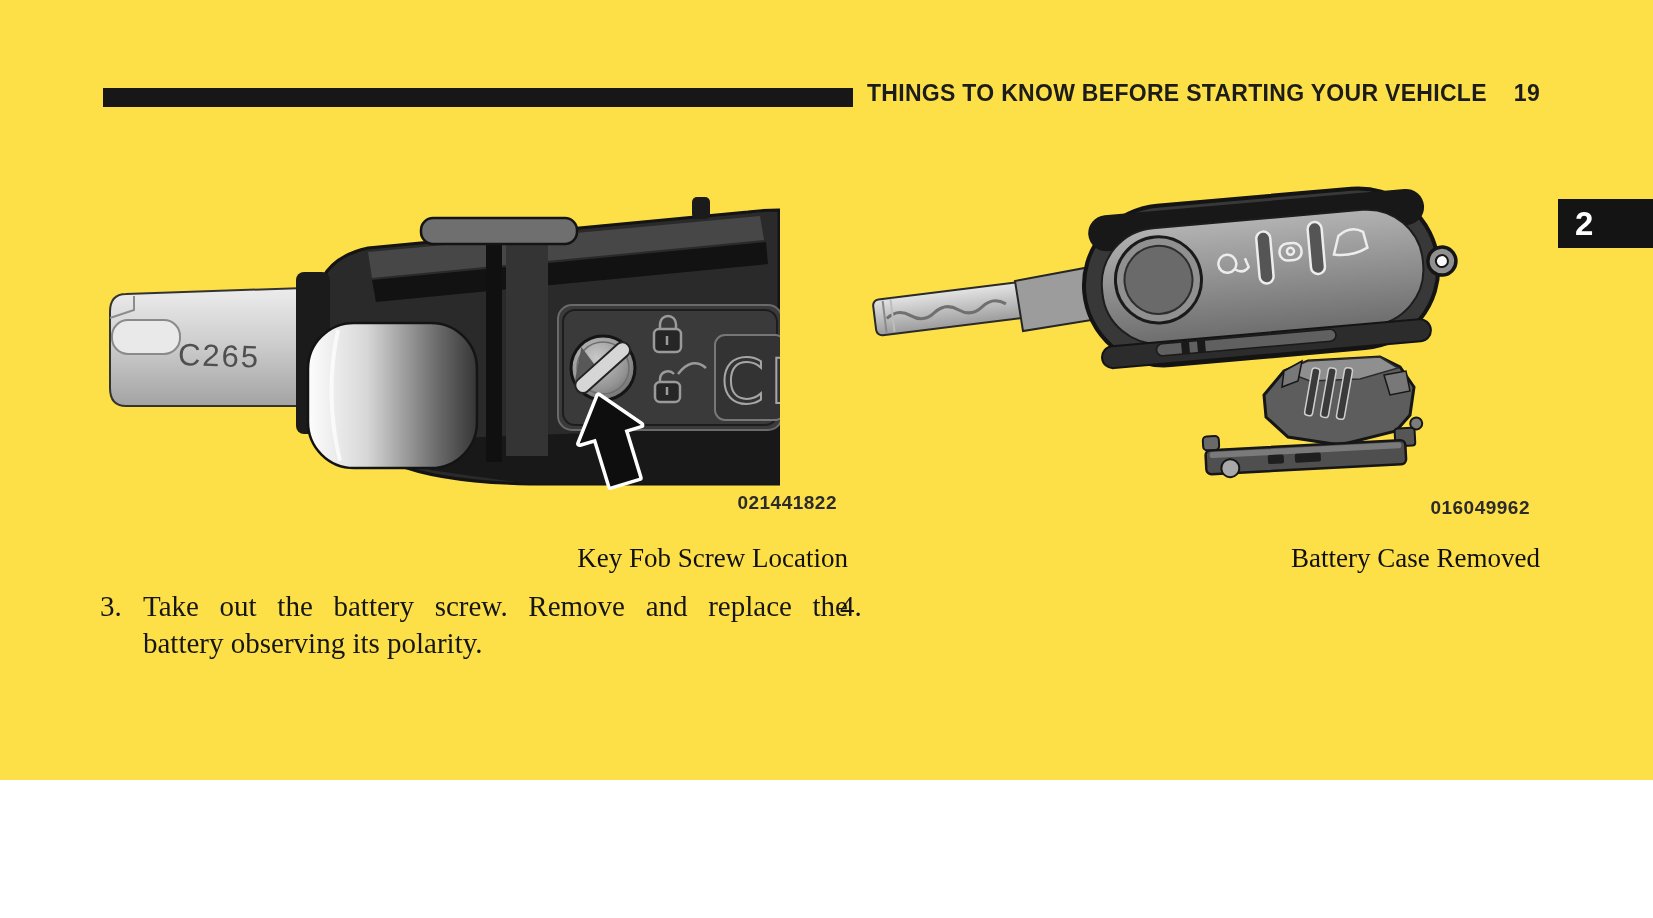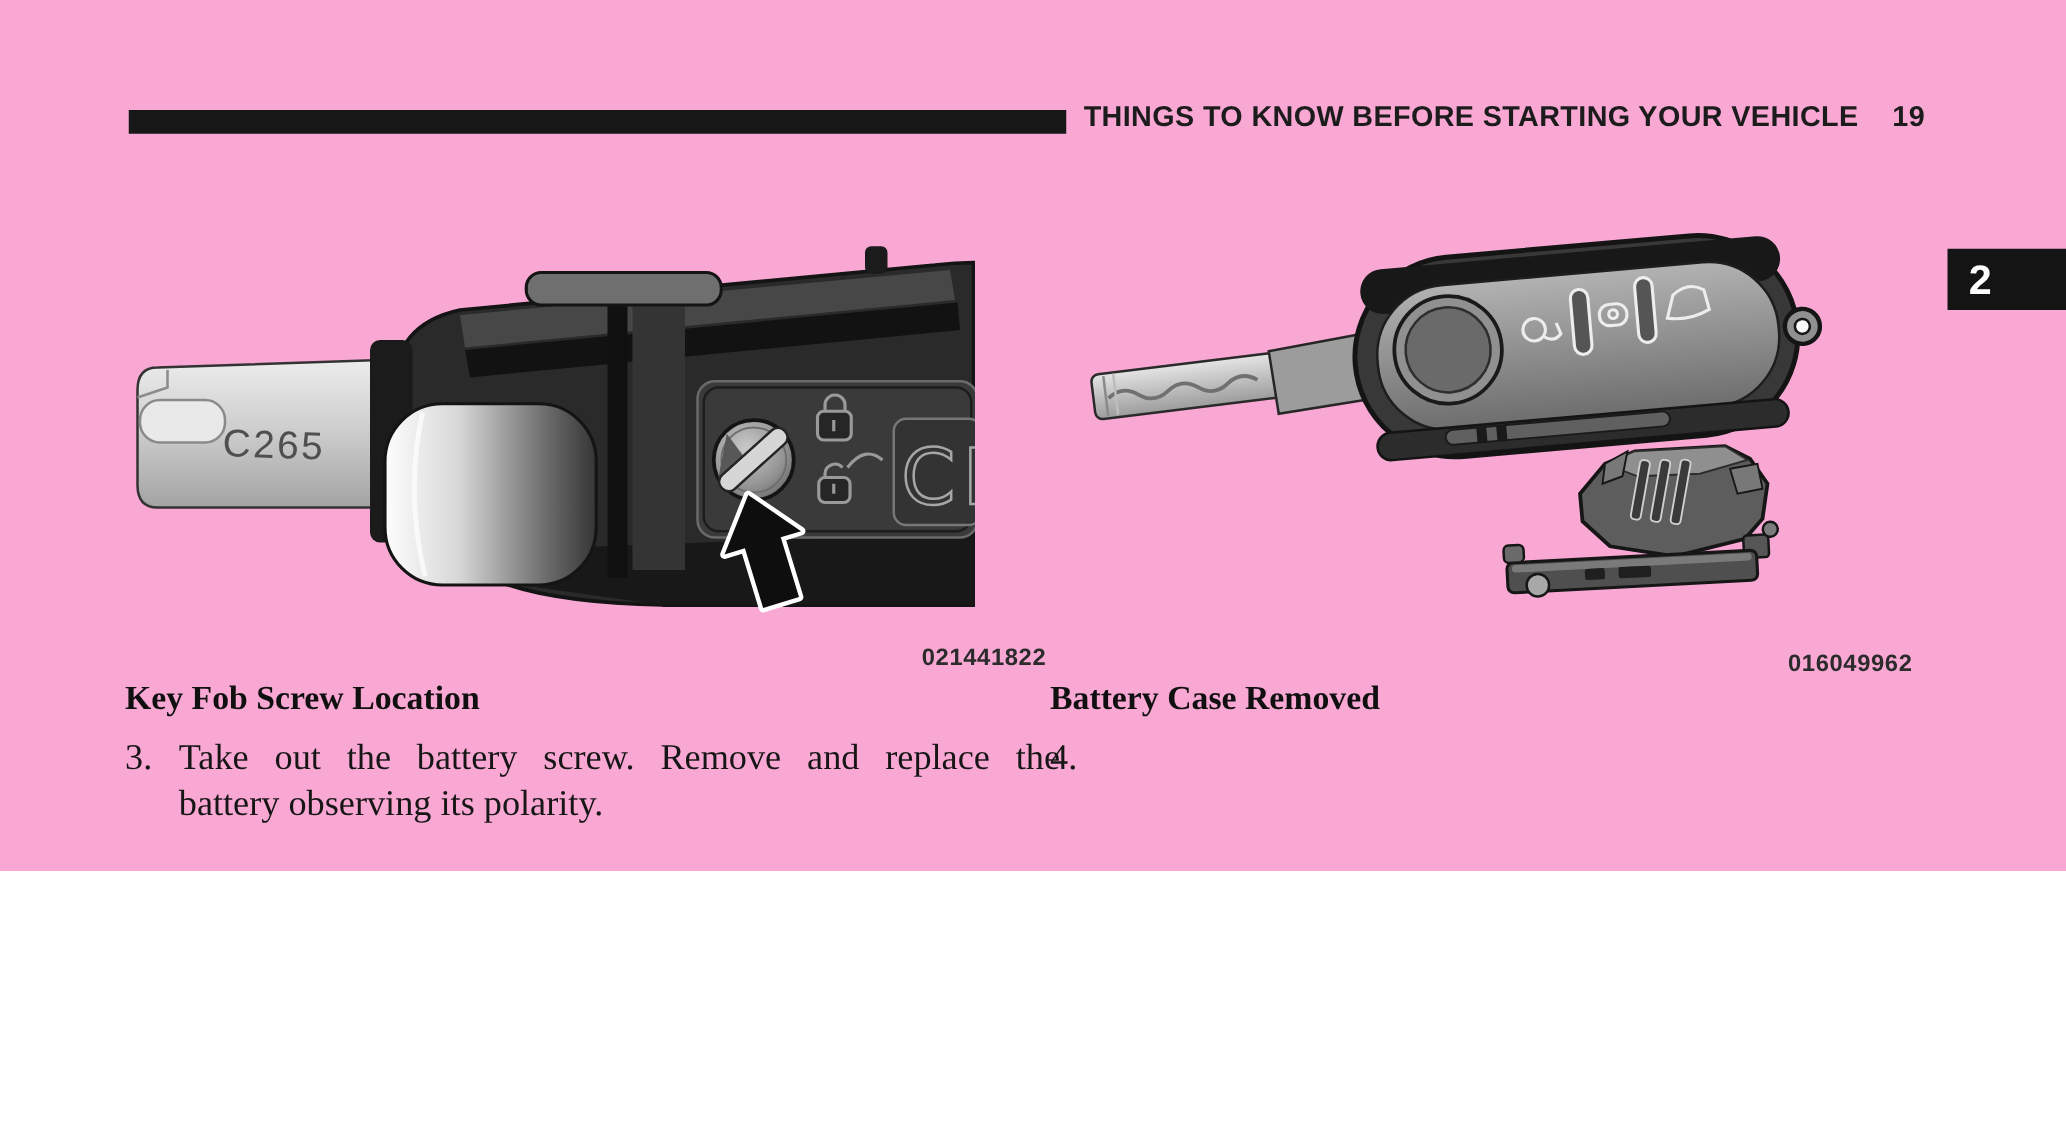--- a/index.html
+++ b/index.html
@@ -1,35 +1,35 @@
 <!DOCTYPE html>
 <html><head>
 <meta charset="utf-8">
 <style>
   html,body{margin:0;padding:0;background:#ffffff;}
-  .page{position:relative;width:1653px;height:697px;background:#f9a8d4;overflow:hidden;
+  .page{position:relative;width:1653px;height:780px;background:#fde047;overflow:hidden;
         font-family:"Liberation Serif", serif;color:#161616;}
 
   
   .header-bar{position:absolute;left:103px;top:88px;width:750px;height:19px;background:#171717;}
   .header-line{position:absolute;top:80px;right:113px;white-space:nowrap;
        font-family:"Liberation Sans", sans-serif;font-weight:bold;font-size:23px;
        letter-spacing:.3px;color:#1c1c1c;}
   .header-line .pagenum{margin-left:27px;}
 
   
   .chapter-tab{position:absolute;left:1558px;top:199px;width:95px;height:49px;background:#141414;
        color:#ffffff;font-family:"Liberation Sans", sans-serif;font-weight:bold;font-size:33px;
        line-height:49px;padding-left:17px;box-sizing:border-box;}
 
   
   .fig{position:absolute;}
   .fig-code{position:absolute;font-family:"Liberation Sans", sans-serif;font-weight:bold;
-       font-size:19px;color:#2b2b2b;text-align:right;letter-spacing:.5px;margin-top:24px;}
-  .fig-caption{position:absolute;top:543px;text-align:left;font-weight:bold;font-size:27px;color:#101010;}
+       font-size:19px;color:#2b2b2b;text-align:right;letter-spacing:.5px;}
+  .fig-caption{position:absolute;top:543px;text-align:right;font-weight:normal;font-size:27px;color:#101010;}
 
   
   .step-num{position:absolute;top:588px;font-size:29px;line-height:37px;}
   .step-text{position:absolute;top:588px;font-size:29px;line-height:37px;}
   .just{text-align:justify;text-align-last:justify;}
 </style>
 </head>
 <body>
 
 <div class="page">

